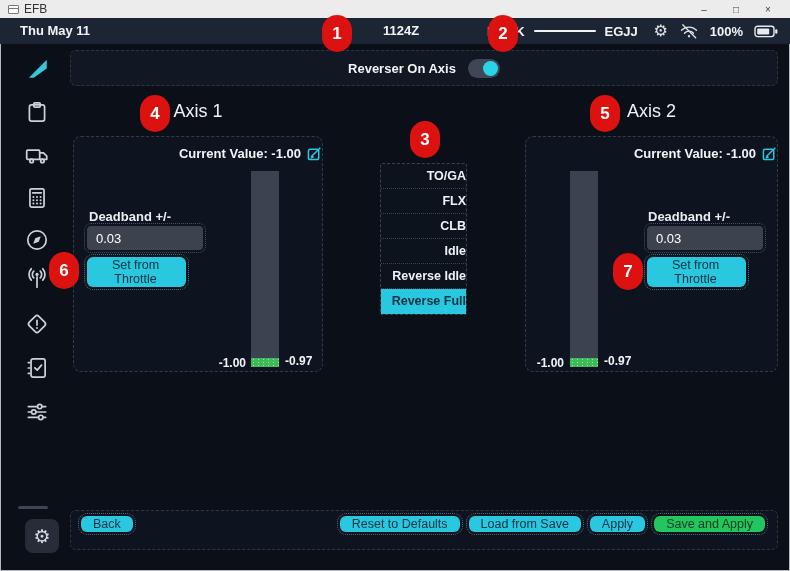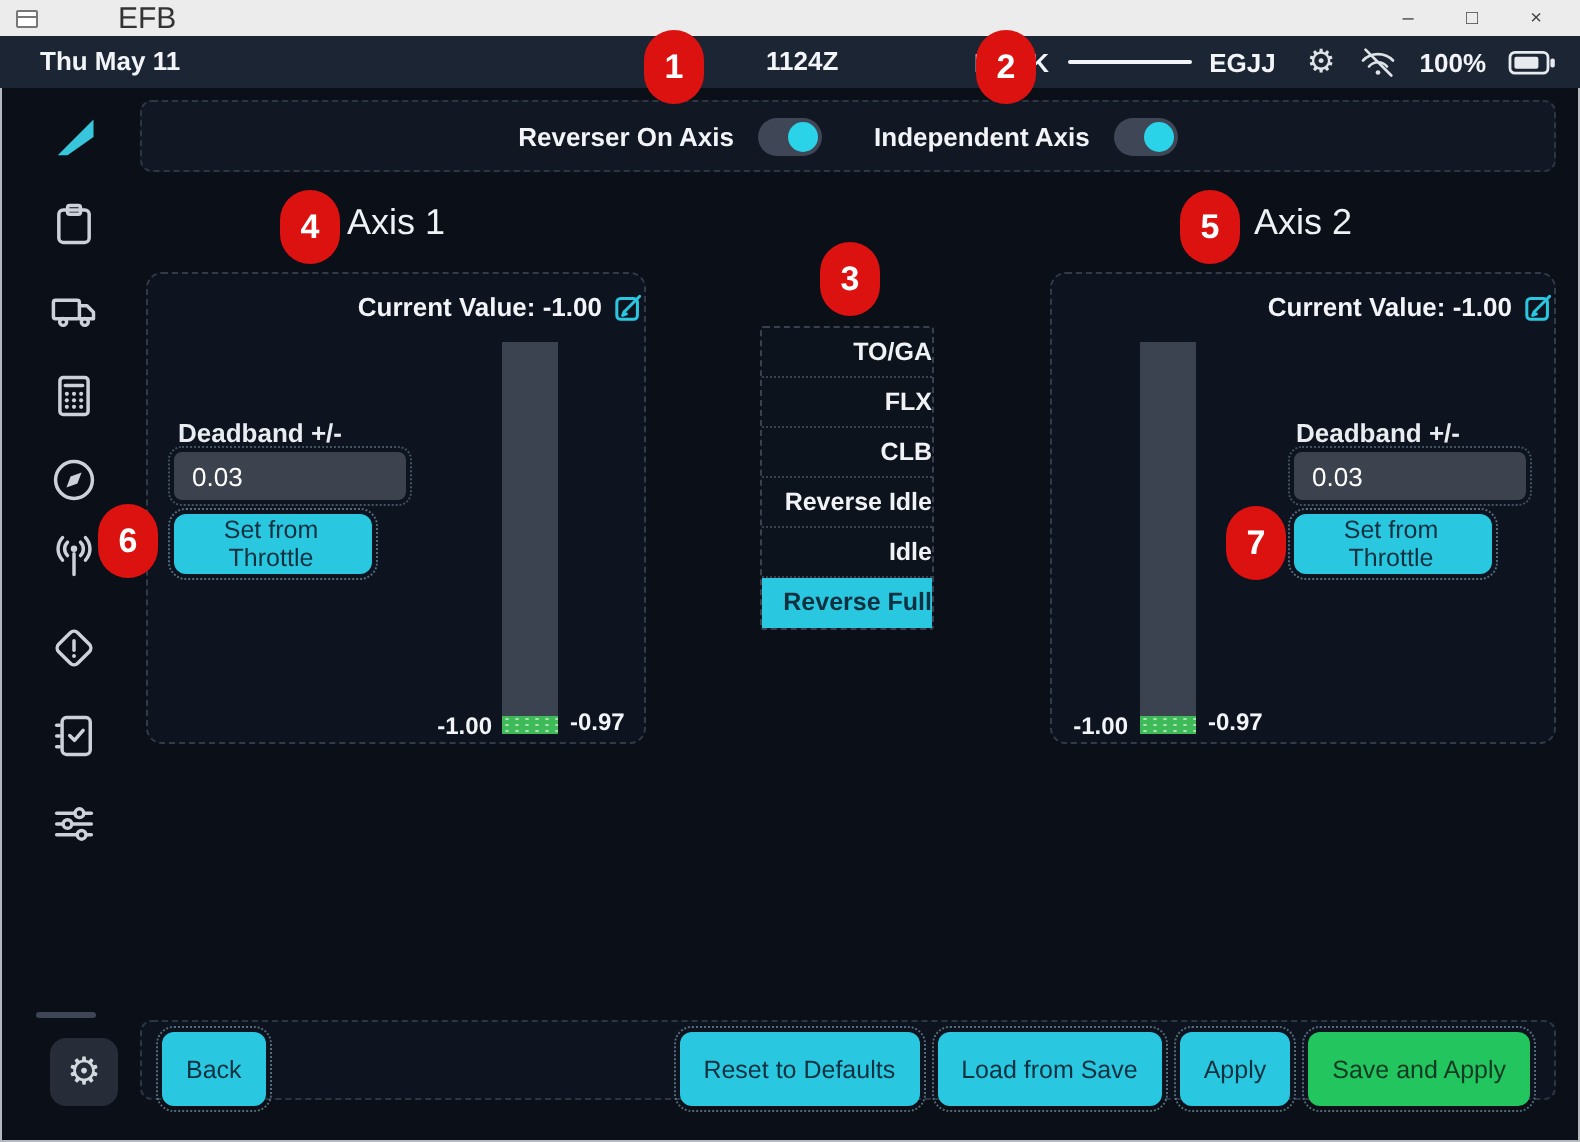--- a/index.html
+++ b/index.html
@@ -5,21 +5,21 @@
   * { margin:0; padding:0; box-sizing:border-box; }
   body { background:#222; font-family:"Liberation Sans", sans-serif; }
   .app { position:relative; width:790px; height:571px; background:#0b0f17; overflow:hidden;
          box-shadow: inset 0 0 0 1px #b5b9be; }
 
   
   .titlebar { position:absolute; top:0; left:0; width:100%; height:18px; background:#ececec;
               display:flex; align-items:center; padding:0 8px; gap:5px; }
   .titlebar .appicon { width:11px; height:9px; border:1px solid #777; border-radius:1px; background:#fff; position:relative; }
   .titlebar .appicon::after{ content:""; position:absolute; left:0; top:2px; width:100%; height:1px; background:#777; }
-  .titlebar .title { font-size:15px; color:#333;margin-left:35px; }
+  .titlebar .title { font-size:12px; color:#333; }
   .win-controls { margin-left:auto; display:flex; gap:20px; align-items:center; padding-right:8px; }
   .win-controls span { font-size:10px; color:#444; width:12px; text-align:center; cursor:default; }
 
   
   .statusbar { position:absolute; top:18px; left:0; width:100%; height:26px; background:#1c2533; color:#f2f4f8; }
   .sb-date { position:absolute; left:20px; top:5px; font-size:13px; font-weight:600; }
   .sb-time { position:absolute; left:383px; top:5px; font-size:13px; font-weight:600; }
   .sb-route { position:absolute; left:487px; top:0; height:100%; display:flex; align-items:center; gap:9px; font-size:13px; font-weight:600; }
   .sb-routeline { width:62px; height:2px; background:#f2f4f8; border-radius:2px; }
   .sb-icons { position:absolute; right:12px; top:0; height:100%; display:flex; align-items:center; gap:11px; }
@@ -63,21 +63,21 @@
   .a1 .lab-max { top:217px; left:211px; }
   .a2 .lab-min { top:219px; left:0; width:38px; text-align:right; }
   .a2 .lab-max { top:217px; left:78px; }
   .db-label { position:absolute; top:72px; font-size:13px; font-weight:600; color:#e9ecf1; }
   .a1 .db-label { left:15px; } .a2 .db-label { left:122px; }
   .db-input { position:absolute; top:89px; width:116px; height:24px; background:#3d434e; border:none; border-radius:4px;
               color:#fff; font-size:13px; padding-left:9px; font-family:"Liberation Sans",sans-serif;
               outline:1px dotted rgba(170,200,220,.35); outline-offset:2px; }
   .a1 .db-input { left:13px; } .a2 .db-input { left:121px; }
   .btn { border:none; border-radius:6px; background:#29c8e0; color:#0d3140; font-size:12.5px; font-weight:500;
-         font-family:"Liberation Sans",sans-serif; height:37px; padding:0 12px; cursor:pointer;
+         font-family:"Liberation Sans",sans-serif; height:16px; padding:0 12px; cursor:pointer;
          outline:1px dotted rgba(170,215,230,.45); outline-offset:2px; }
   .btn.green { background:#22c55e; color:#123a22; }
   .set-btn { position:absolute; top:120px; width:99px; height:30px;padding-left:10px; }
   .a1 .set-btn { left:13px; } .a2 .set-btn { left:121px; }
 
   
   .detent-list { position:absolute; left:380px; top:163px; width:87px; border:1px dashed #39414e; border-radius:2px; background:#0d131c; }
   .detent-item { height:25px; line-height:24px; text-align:right; font-size:12.5px; font-weight:600; color:#f0f2f5;
                  border-bottom:1px dotted #39414e; cursor:pointer; }
   .detent-item:last-child { border-bottom:none; }
@@ -204,26 +204,20 @@
     </div>
   </div>
 
   <div class="toggle-panel">
     <span class="toggle-group">
       <span class="toggle-label">Reverser On Axis</span>
       <span class="toggle on">
           <span class="knob"></span>
         </span>
     </span>
-    <span class="toggle-group">
-      <span class="toggle-label">Independent Axis</span>
-      <span class="toggle on">
-          <span class="knob"></span>
-        </span>
-    </span>
   </div>
 
   <div class="axis-head a1">Axis 1</div>
   <div class="axis-head a2">Axis 2</div>
 
   <div class="axis-panel a1">
     <div class="cv-row">
       <span>Current Value: -1.00</span>
       <svg class="ic" width="15" height="15" viewBox="0 0 16 16" fill="none" stroke="#29c8e0" stroke-width="1.6" stroke-linecap="round" stroke-linejoin="round">
         <rect x="1.5" y="3.5" width="11" height="11" rx="2"></rect>
@@ -238,22 +232,22 @@
     <span class="bar-lab lab-max">-0.97</span>
     <span class="db-label">Deadband +/-</span>
     <input class="db-input" type="text" value="0.03" style="">
     <button class="btn set-btn">Set from Throttle</button>
   </div>
 
   <div class="detent-list">
     <div class="detent-item">TO/GA</div>
     <div class="detent-item">FLX</div>
     <div class="detent-item">CLB</div>
+    <div class="detent-item">Idle</div>
     <div class="detent-item">Reverse Idle</div>
-    <div class="detent-item">Idle</div>
     <div class="detent-item selected">Reverse Full</div>
   </div>
 
   <div class="axis-panel a2">
     <div class="cv-row">
       <span>Current Value: -1.00</span>
       <svg class="ic" width="15" height="15" viewBox="0 0 16 16" fill="none" stroke="#29c8e0" stroke-width="1.6" stroke-linecap="round" stroke-linejoin="round">
         <rect x="1.5" y="3.5" width="11" height="11" rx="2"></rect>
           <path d="M5.5 10.5 L13.7 2.3"></path>
           <path d="M5.5 10.5l-.9 2 2-.8"></path>

